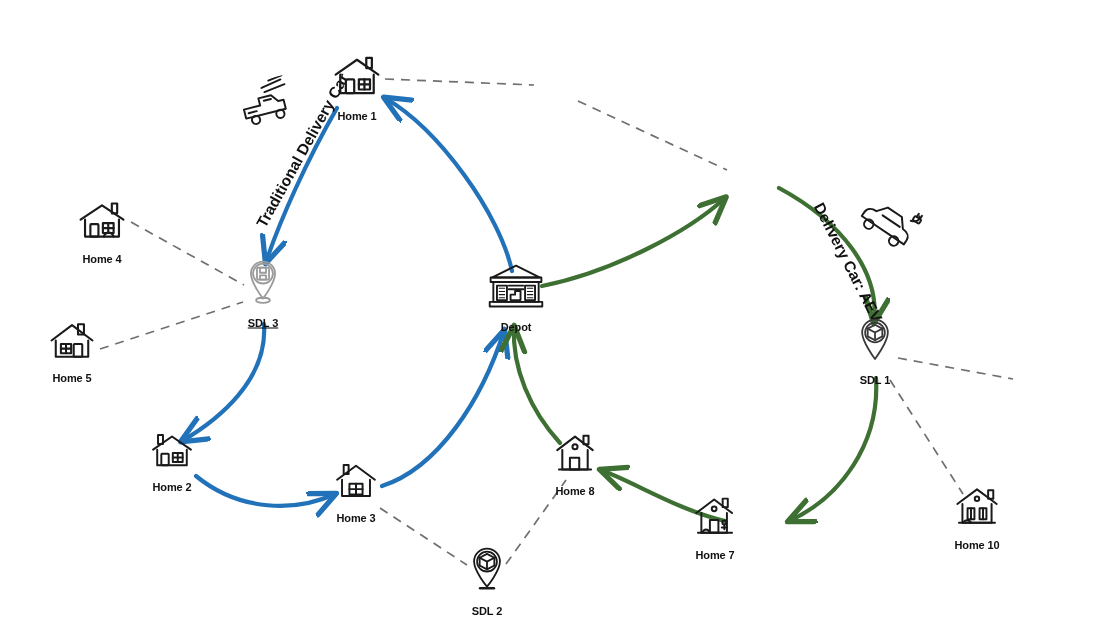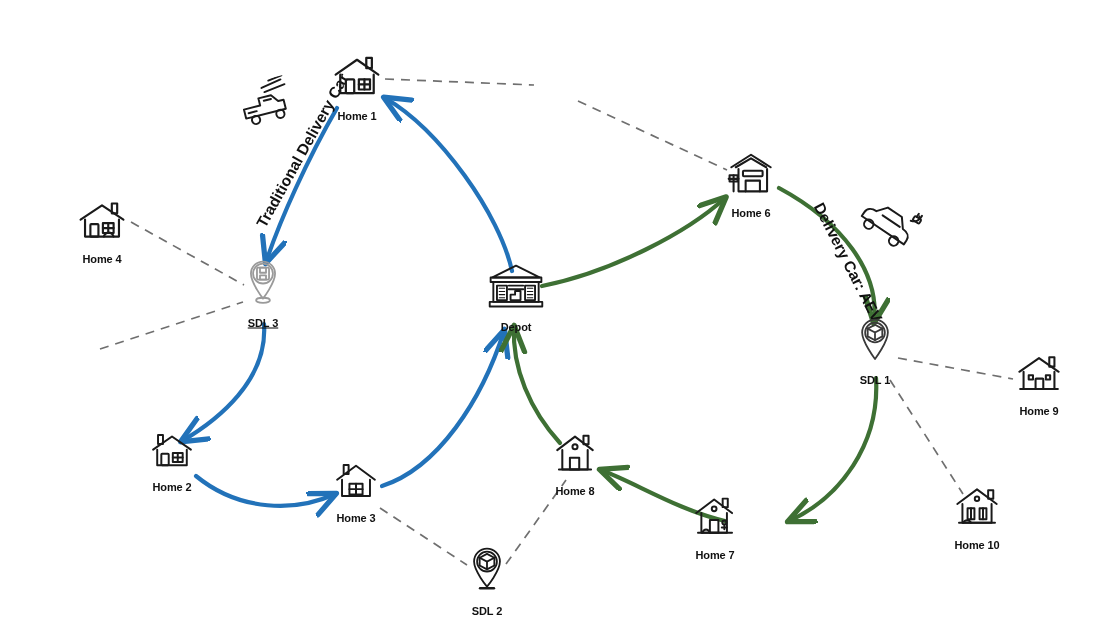--- a/index.html
+++ b/index.html
@@ -107,33 +107,20 @@
         <path d="M9 23 L9 42 L47 42 L47 23"></path>
       <rect x="39" y="5" width="6" height="11"></rect>
       <rect x="15" y="28" width="9" height="14" rx="1"></rect>
       <rect x="29" y="27" width="12" height="11"></rect>
         <path d="M35 27 L35 38 M29 32.5 L41 32.5"></path>
       <path d="M30 42 C32 36 39 36 41 42"></path>
     </svg>
     <span class="nlabel">Home 4</span>
   </div>
 
-  <div class="node" style="left:751px;top:185px;">
-    <svg class="glyph" viewBox="0 0 56 50" width="50" height="45" fill="none" stroke="#1a1a1a" stroke-width="2.3" stroke-linejoin="round" stroke-linecap="round">
-      <path d="M6 18 L28 4 L50 18"></path>
-        <path d="M11 18 L28 8 L45 18"></path>
-      <path d="M14 20 L14 45 L46 45 L46 20"></path>
-      <rect x="19" y="22" width="22" height="6" rx="1"></rect>
-      <path d="M22 33 L22 45 M38 33 L38 45 M22 33 L38 33"></path>
-      <rect x="4" y="27" width="9" height="7"></rect>
-        <path d="M8.5 27 L8.5 45"></path>
-      <path d="M3 31 L14 31"></path>
-    </svg>
-    <span class="nlabel">Home 6</span>
-  </div>
 
   <div class="node" style="left:263px;top:292px;text-decoration:underline;">
     <svg class="glyph" viewBox="0 0 44 58" width="38" height="50" fill="none" stroke="#9a9a9a" stroke-width="2.1" stroke-linejoin="round" stroke-linecap="round">
       <path d="M22 50 C22 50 36 32 36 21 A14 14 0 1 0 8 21 C8 32 22 50 22 50 Z"></path>
       <circle cx="22" cy="21" r="11.5"></circle>
       <rect x="15" y="14" width="14" height="14" rx="1.5"></rect>
       <rect x="18.5" y="14" width="7" height="6"></rect>
       <rect x="18.5" y="23" width="7" height="5"></rect>
       <ellipse cx="22" cy="52" rx="8" ry="3"></ellipse>
     </svg>
@@ -151,43 +138,42 @@
       <path d="M24 24 L40 24 M24 28 L40 28"></path>
       <path d="M26 40 L26 34 L31 34 L31 30 L37 30 L37 40 Z"></path>
       <g stroke-width="1.2">
         <path d="M13.5 27 L19.5 27 M13.5 30.5 L19.5 30.5 M13.5 34 L19.5 34 M13.5 37.5 L19.5 37.5"></path>
         <path d="M44.5 27 L50.5 27 M44.5 30.5 L50.5 30.5 M44.5 34 L50.5 34 M44.5 37.5 L50.5 37.5"></path>
       </g>
     </svg>
     <span class="nlabel">Depot</span>
   </div>
 
+  <div class="node" style="left:72px;top:352px;">
+    <svg class="glyph" viewBox="0 0 56 48" width="48" height="41" fill="none" stroke="#1a1a1a" stroke-width="2.4" stroke-linejoin="round" stroke-linecap="round">
+      <path d="M4 24 L28 6 L52 24"></path>
+        <path d="M9 24 L9 43 L47 43 L47 24"></path>
+      <rect x="35" y="5" width="7" height="12"></rect>
+      <rect x="30" y="28" width="10" height="15" rx="1"></rect>
+      <rect x="15" y="28" width="12" height="11"></rect>
+        <path d="M21 28 L21 39 M15 33.5 L27 33.5"></path>
+    </svg>
+    <span class="nlabel">Home 5</span>
+  </div>
 
   <div class="node" style="left:875px;top:350px;">
     <svg class="glyph" viewBox="0 0 44 56" width="38" height="48" fill="none" stroke="#3a3a3a" stroke-width="2.1" stroke-linejoin="round" stroke-linecap="round">
       <path d="M22 52 C22 52 37 32 37 21 A15 15 0 1 0 7 21 C7 32 22 52 22 52 Z"></path>
       <circle cx="22" cy="21" r="11.5"></circle>
       <path d="M22 12 L30.5 16.5 L30.5 25.5 L22 30 L13.5 25.5 L13.5 16.5 Z"></path>
       <path d="M13.5 16.5 L22 21 L30.5 16.5 M22 21 L22 30"></path>
     </svg>
     <span class="nlabel">SDL 1</span>
   </div>
 
-  <div class="node" style="left:1039px;top:385px;">
-    <svg class="glyph" viewBox="0 0 56 46" width="48" height="40" fill="none" stroke="#1a1a1a" stroke-width="2.4" stroke-linejoin="round" stroke-linecap="round">
-      <path d="M5 21 L28 5 L51 21"></path>
-        <path d="M10 21 L10 41 L46 41 L46 21"></path>
-      <rect x="40" y="4" width="6" height="11"></rect>
-      <rect x="24" y="29" width="9" height="12" rx="0.8"></rect>
-      <rect x="16" y="25" width="5" height="5"></rect>
-        <rect x="36" y="25" width="5" height="5"></rect>
-      <path d="M6 41 L50 41"></path>
-    </svg>
-    <span class="nlabel">Home 9</span>
-  </div>
 
   <div class="node" style="left:172px;top:462px;">
     <svg class="glyph" viewBox="0 0 56 46" width="46" height="38" fill="none" stroke="#1a1a1a" stroke-width="2.4" stroke-linejoin="round" stroke-linecap="round">
       <path d="M5 22 L28 6 L51 22"></path>
         <path d="M10 22 L10 41 L46 41 L46 22"></path>
       <rect x="11" y="4" width="6" height="11"></rect>
       <rect x="15" y="27" width="9" height="14" rx="1"></rect>
       <rect x="29" y="26" width="12" height="11"></rect>
         <path d="M35 26 L35 37 M29 31.5 L41 31.5"></path>
     </svg>

